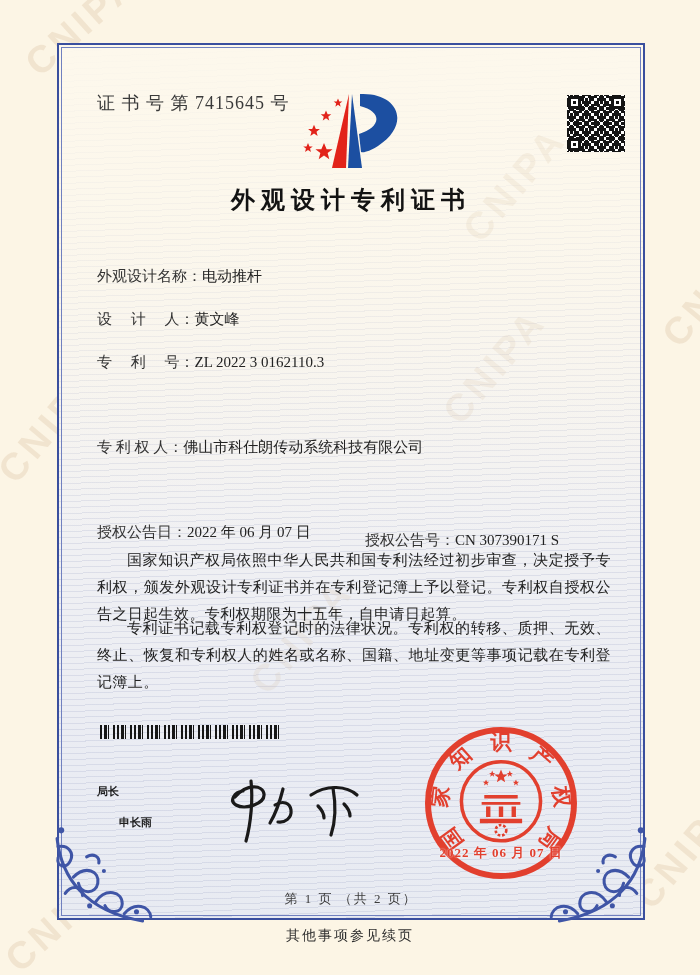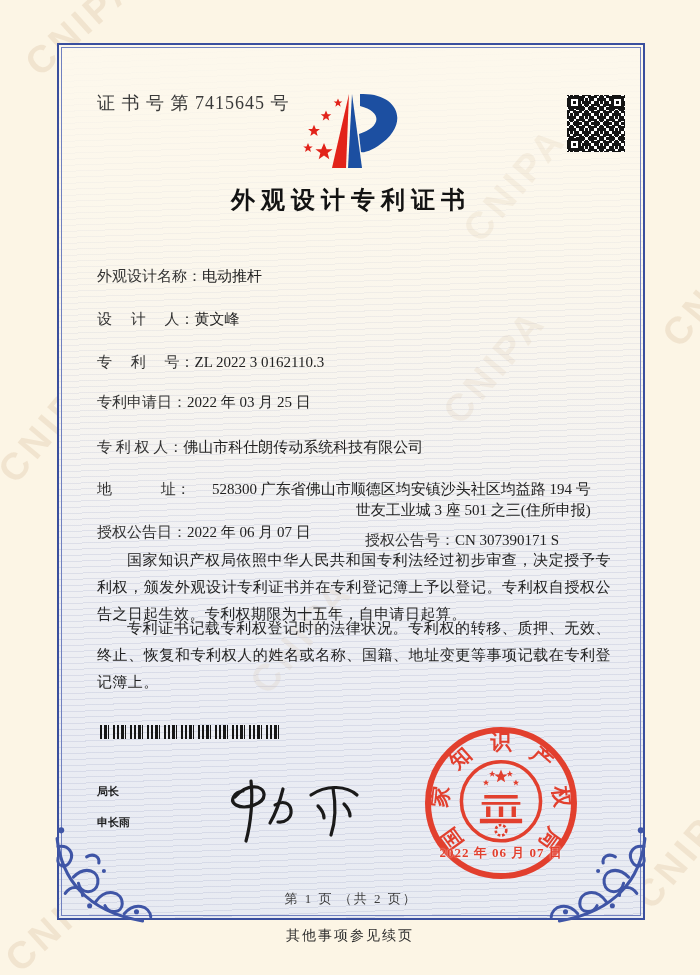--- a/index.html
+++ b/index.html
@@ -151,43 +151,37 @@
 
   <div class="row" style="top:221px;">
     <span class="lbl">外观设计名称：</span><span class="val">电动推杆</span>
   </div>
   <div class="row" style="top:264px;">
     <span class="lbl">设　 计　 人：</span><span class="val">黄文峰</span>
   </div>
   <div class="row" style="top:307px;">
     <span class="lbl">专　 利　 号：</span><span class="val">ZL 2022 3 0162110.3</span>
   </div>
-  <div class="row" style="top:347px;">
-    <span class="lbl">专利申请日：</span><span class="val">2022 年 03 月 25 日</span>
-  </div>
   <div class="row" style="top:392px;">
     <span class="lbl">专 利 权 人：</span><span class="val">佛山市科仕朗传动系统科技有限公司</span>
-  </div>
-  <div class="row" style="top:434px;">
-    <span class="lbl" style="vertical-align:top;">地　　　 址：</span><span class="val addr-val"><span>528300 广东省佛山市顺德区均安镇沙头社区均益路 194 号</span><br><span>世友工业城 3 座 501 之三(住所申报)</span></span>
   </div>
   <div class="row" style="top:477px;">
     <span class="lbl">授权公告日：</span><span class="val">2022 年 06 月 07 日</span>
     <span class="grant-no">
       <span class="lbl">授权公告号：</span><span class="val">CN 307390171 S</span>
     </span>
   </div>
 
   <div class="para" style="top:502px;">国家知识产权局依照中华人民共和国专利法经过初步审查，决定授予专利权，颁发外观设计专利证书并在专利登记簿上予以登记。专利权自授权公告之日起生效。专利权期限为十五年，自申请日起算。</div>
   <div class="para" style="top:570px;">专利证书记载专利权登记时的法律状况。专利权的转移、质押、无效、终止、恢复和专利权人的姓名或名称、国籍、地址变更等事项记载在专利登记簿上。</div>
 
   <div class="barcode"></div>
 
   <div class="signer" style="top:739px;">局长</div>
-  <div class="signer" style="top:770px;">申长雨</div>
+  <div class="signer" style="top:770px;margin-left:22px;">申长雨</div>
 
   <svg class="sig" viewBox="0 0 150 70">
     <g fill="none" stroke="#1a1a1a" stroke-width="3.2" stroke-linecap="round">
       <path d="M18 22 C30 8 46 10 47 19 C48 29 28 35 19 30 C12 26 17 17 26 16"></path>
       <path d="M34 6 C36 24 34 48 29 66"></path>
       <path d="M66 14 C63 26 59 38 53 48"></path>
       <path d="M58 30 C66 25 73 28 74 35 C75 43 68 48 61 47"></path>
       <path d="M94 20 C110 9 130 11 140 20"></path>
       <path d="M116 13 C119 30 118 48 114 60"></path>
       <path d="M101 31 C105 35 107 39 107 43"></path>

